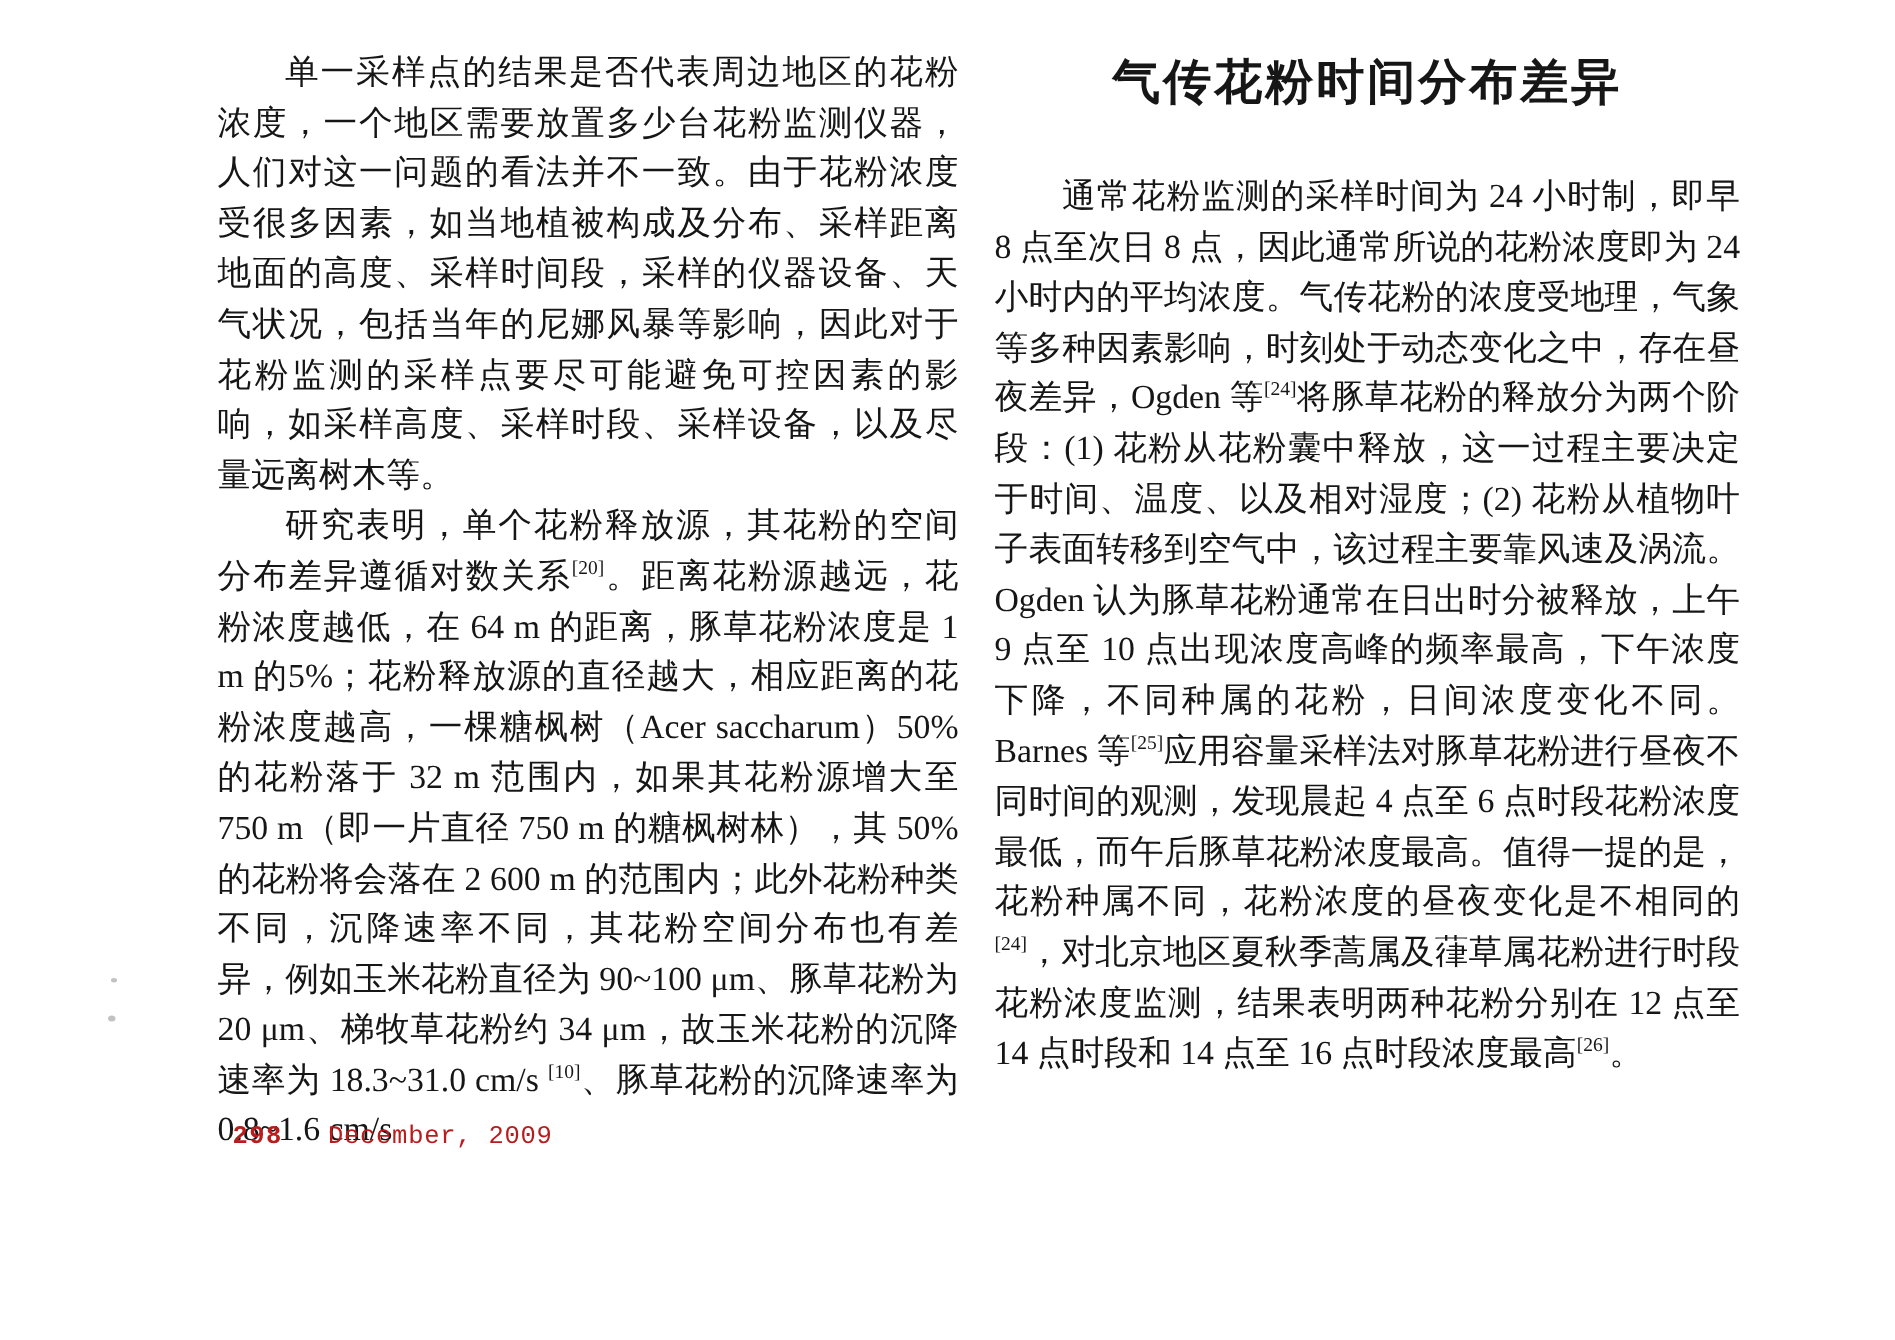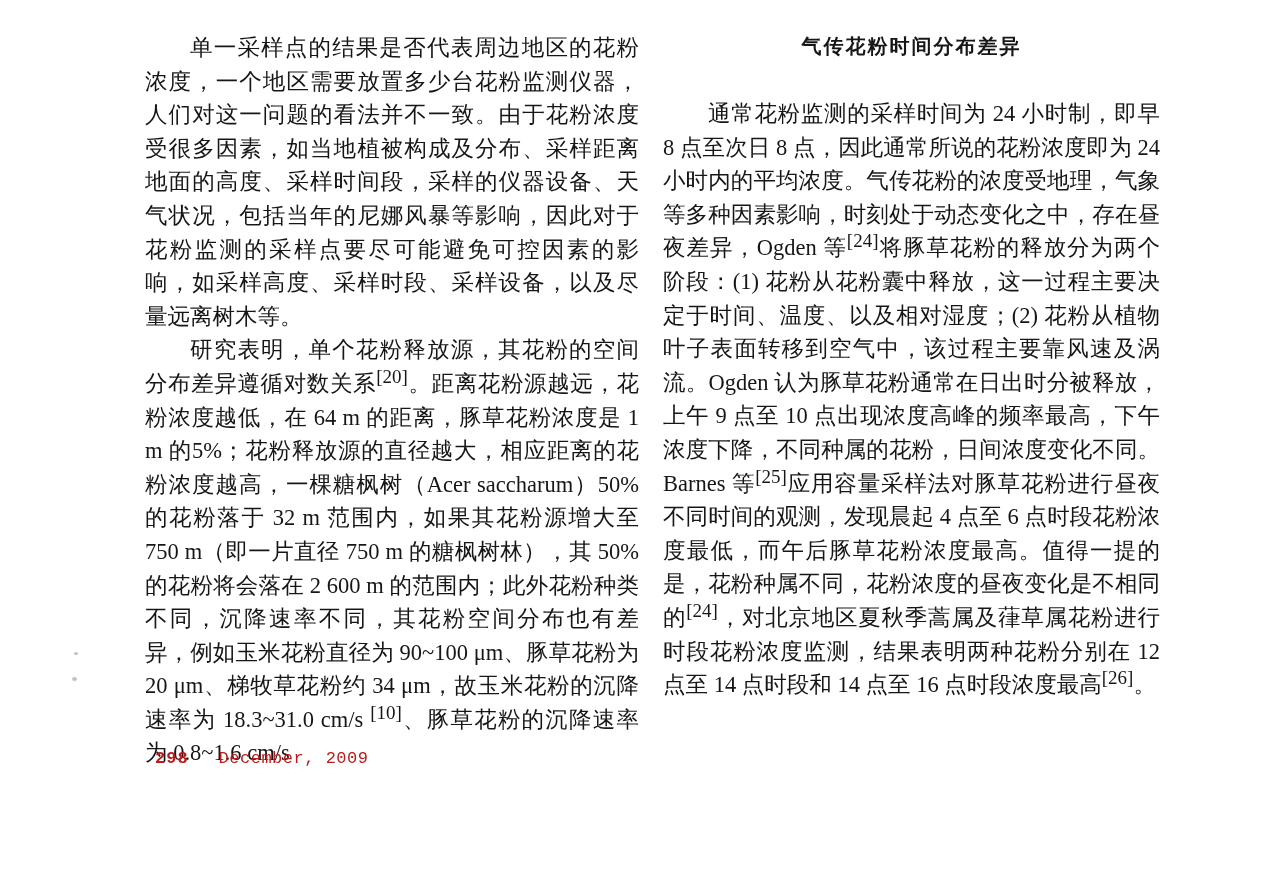--- a/index.html
+++ b/index.html
@@ -25,27 +25,27 @@
   .body-text {
     margin: 0;
     font-size: 22.5px;
     line-height: 33.6px;
     text-align: justify;
     text-justify: inter-ideograph;
     text-indent: 2em;
     font-weight: 500;
   }
   .body-text sup {
-    font-size: 19px;
+    font-size: 13px;
     line-height: 0;
     vertical-align: super;
   }
   .section-heading {
     margin: 2px 0 37px 0;
-    font-size: 20px;
+    font-size: 32px;
     font-weight: 700;
     text-align: center;
     letter-spacing: 2px;
   }
   .footer {
     position: absolute;
     left: 155px;
     top: 749px;
     font-family: Liberation Mono, monospace;
     font-size: 17px;

